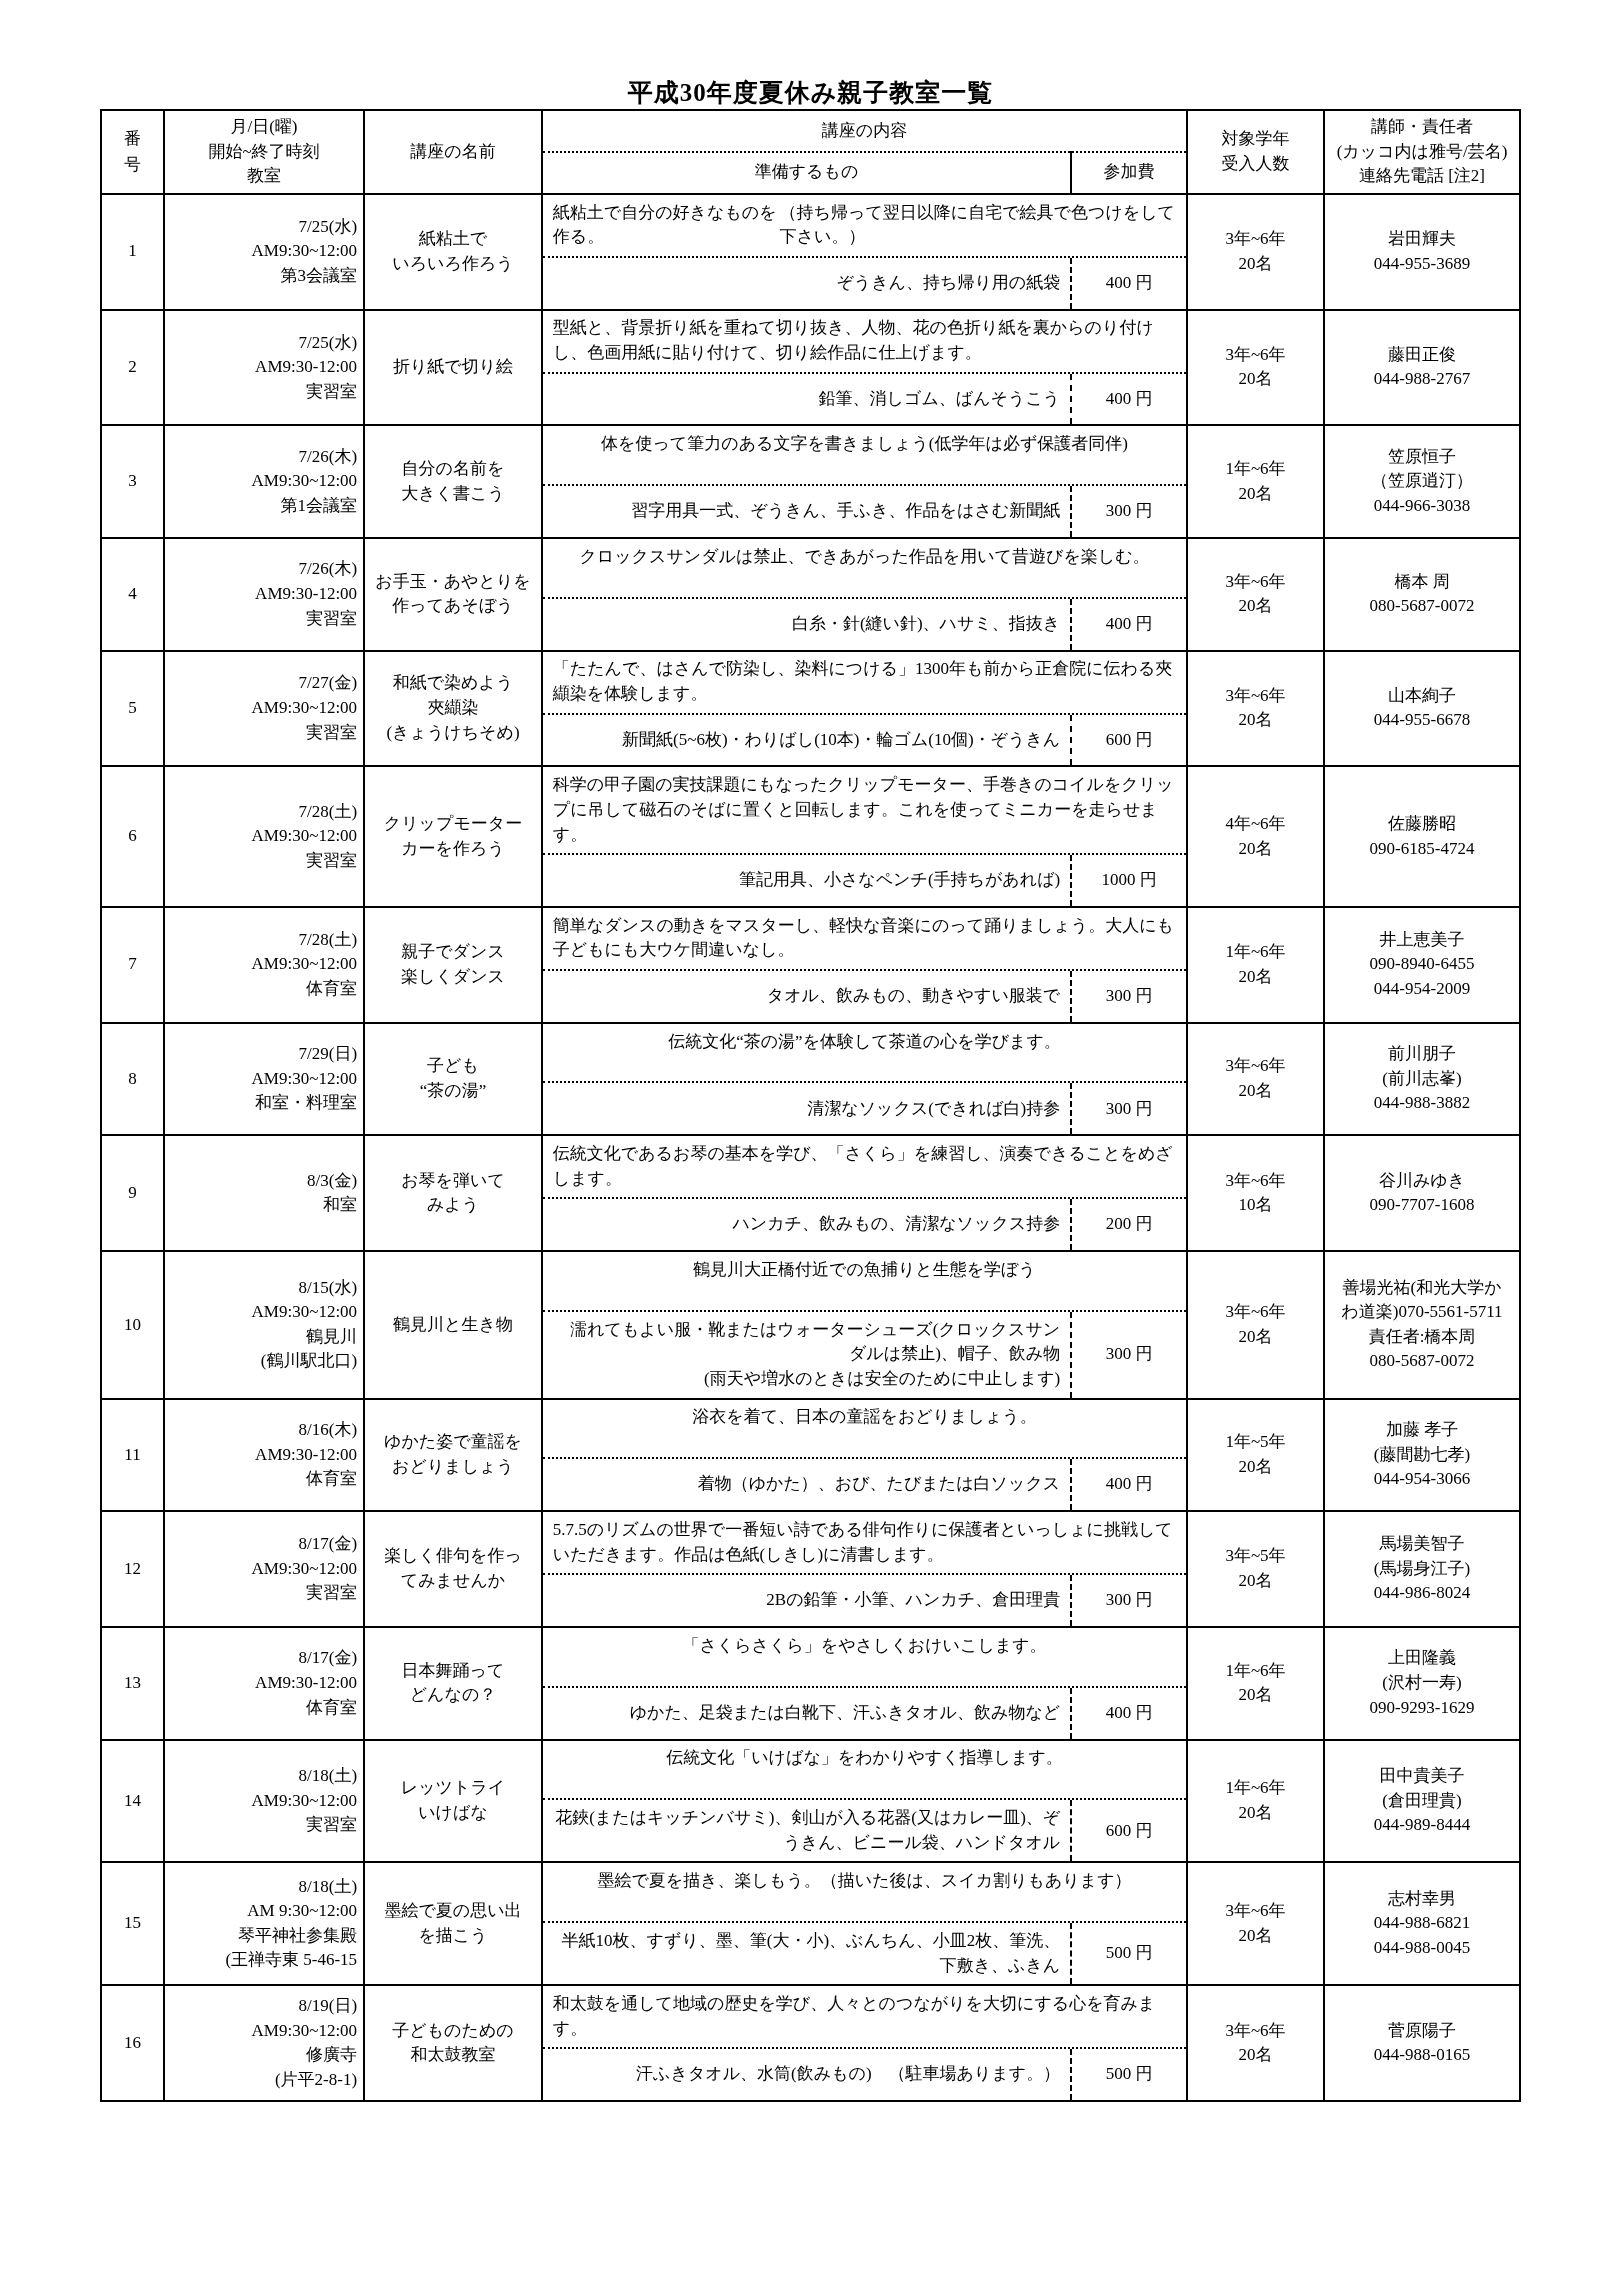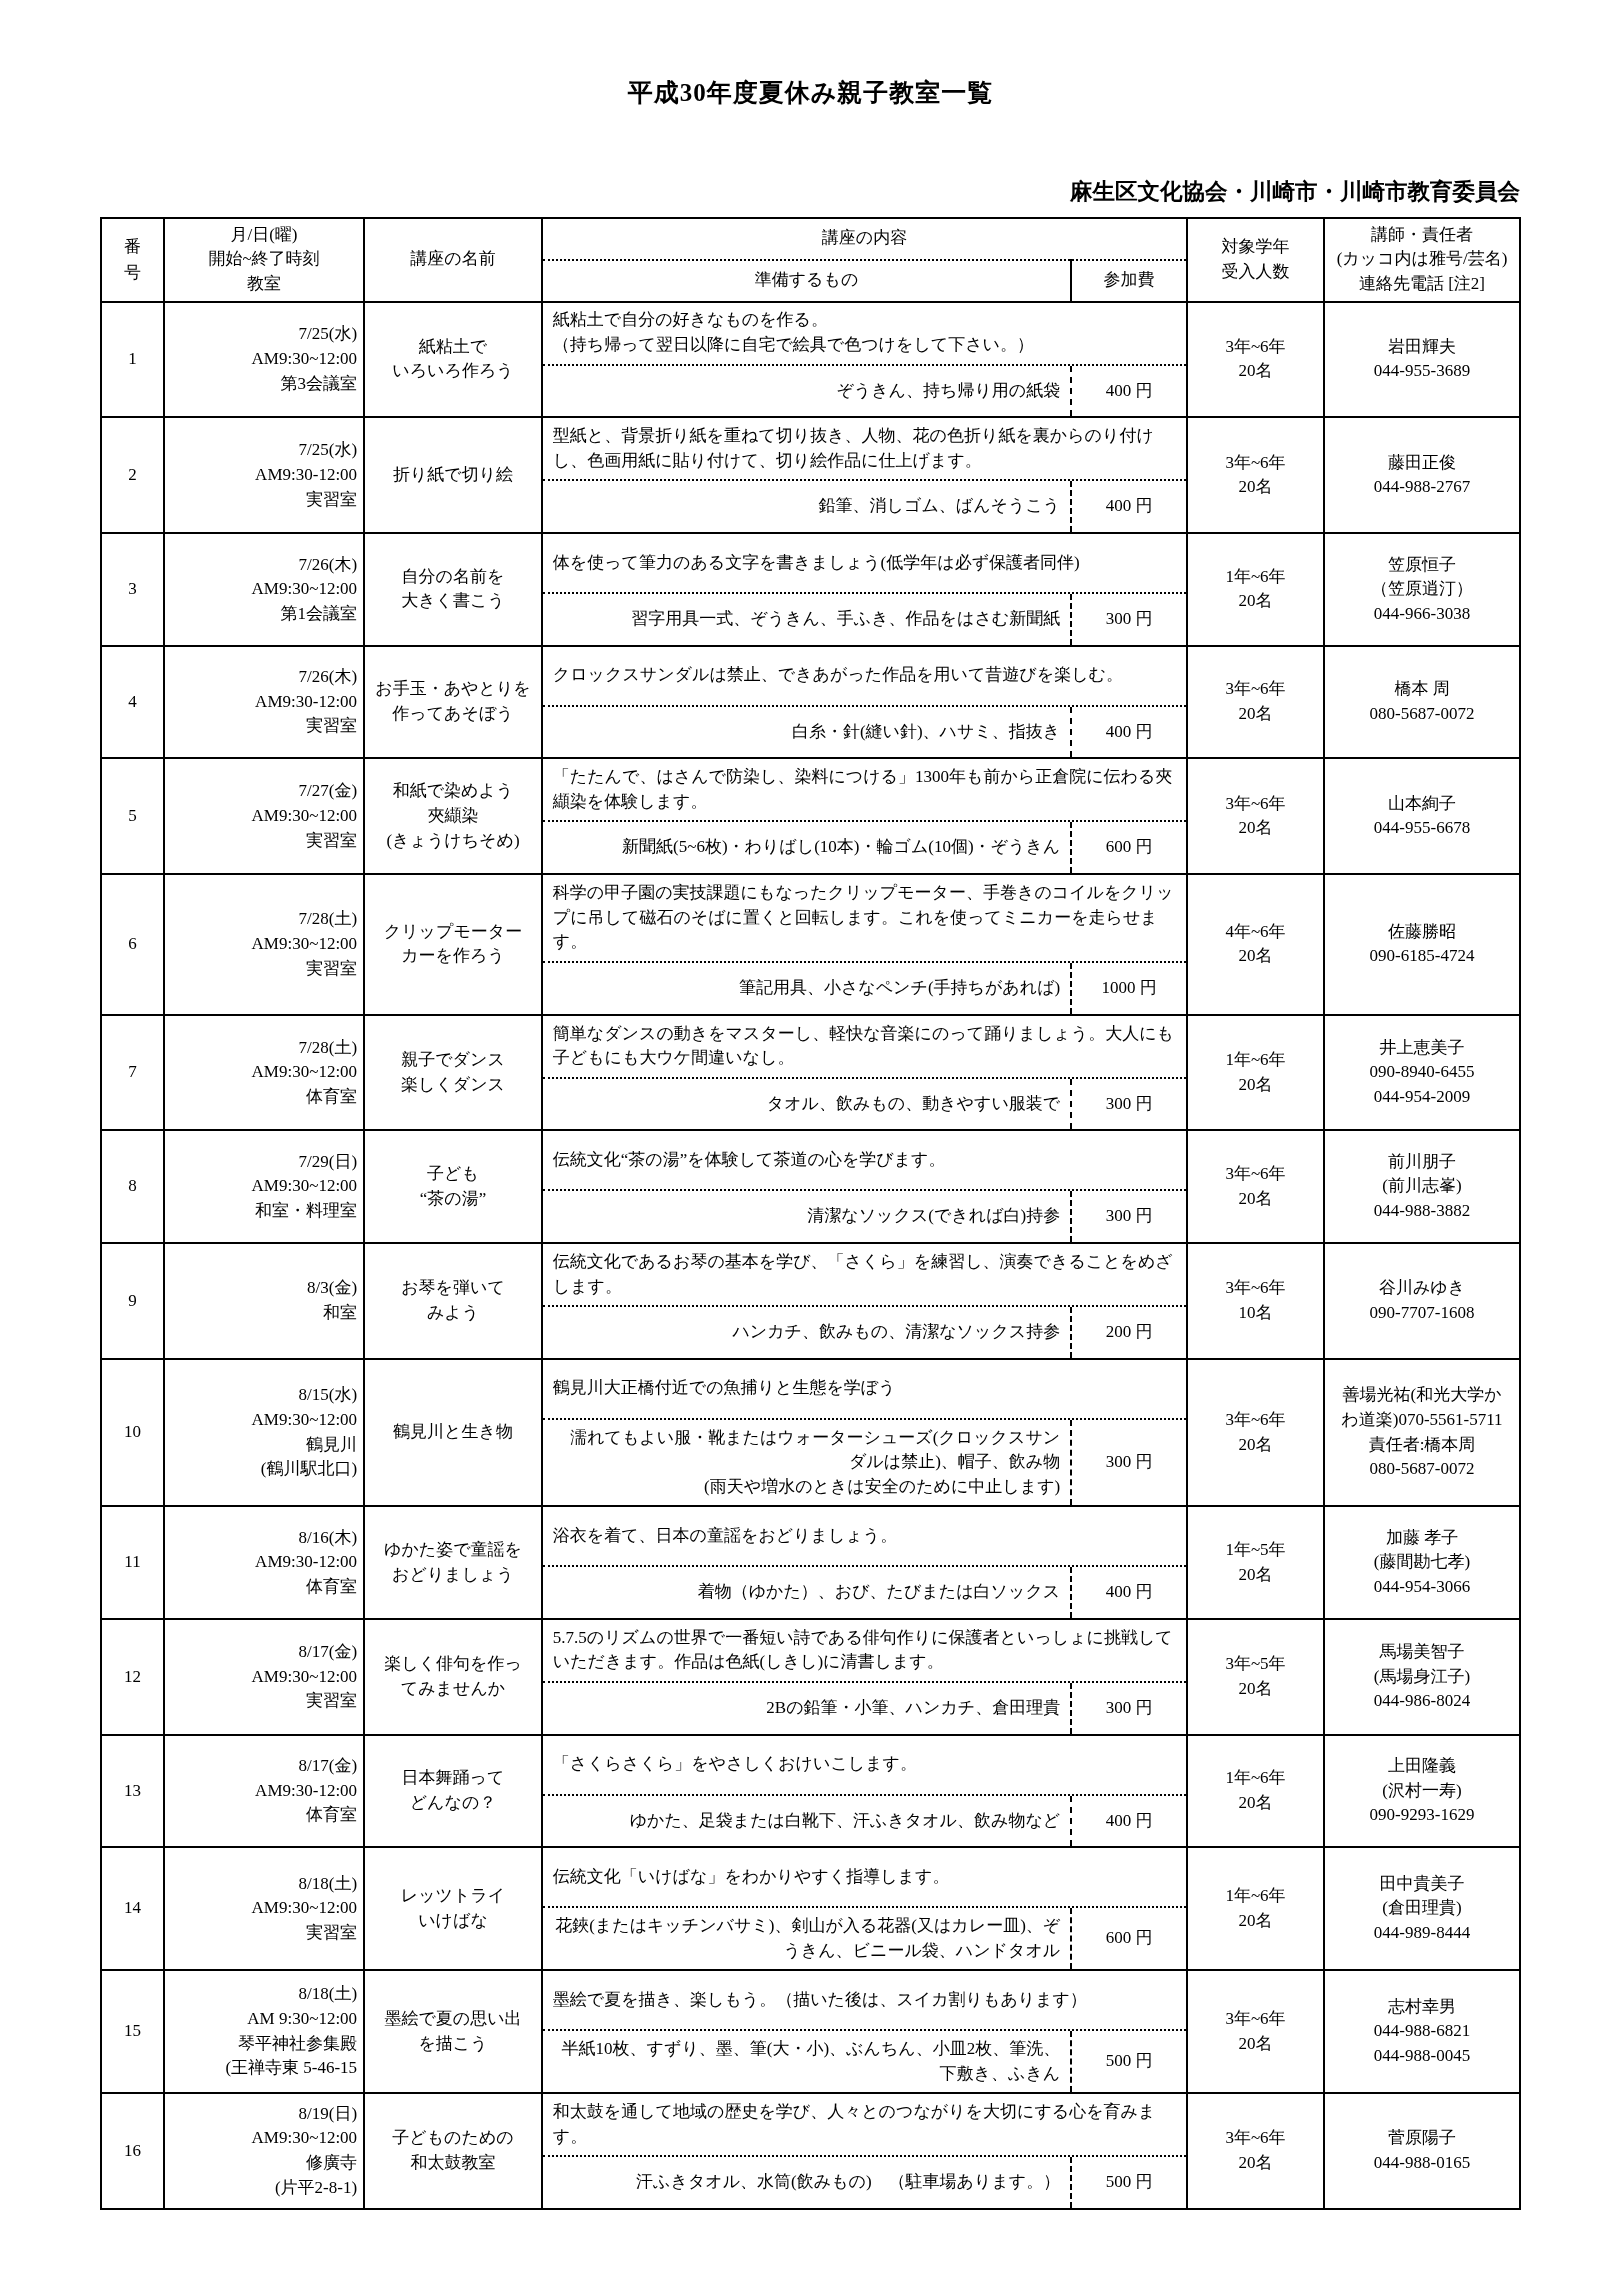--- a/index.html
+++ b/index.html
@@ -71,21 +71,21 @@
   td.cell-name   { text-align: center; }
   td.cell-grade  { text-align: center; border-radius: 13px; }
   td.cell-teach  { text-align: center; }
 
   td.cell-content { padding: 0; vertical-align: top; }
   .desc {
     padding: 5.9px 9.8px;
     min-height: 46px;
     border-bottom: 2px dotted #000;
     display: flex;
-    flex-direction: column;
+    flex-direction: row;
     justify-content: center;
   }
   .prep-fee {
     display: flex;
     align-items: stretch;
   }
   .prep {
     flex: 1 1 auto;
     padding: 5.9px 9.8px;
     min-height: 39px;
@@ -103,21 +103,20 @@
     text-align: center;
   }
 </style>
 </head>
 <body>
 
 <div class="page">
 
   <h1 class="doc-title">平成30年度夏休み親子教室一覧</h1>
 
-  <div class="organizer">麻生区文化協会・川崎市・川崎市教育委員会</div>
 
   <table class="classes">
     <colgroup>
       <col class="c-num">
         <col class="c-sched">
         <col class="c-name">
       <col class="c-prep">
         <col class="c-fee">
         <col class="c-grade">
         <col class="c-teach">

